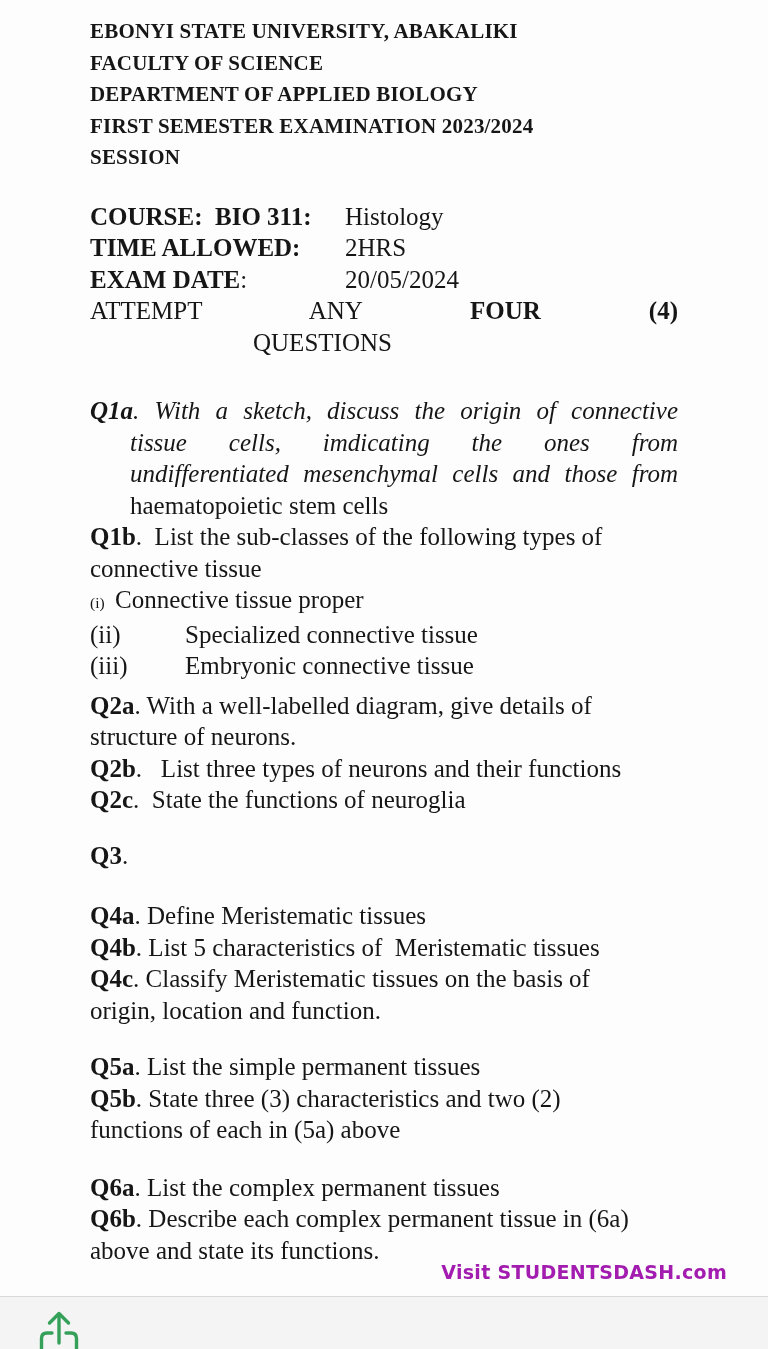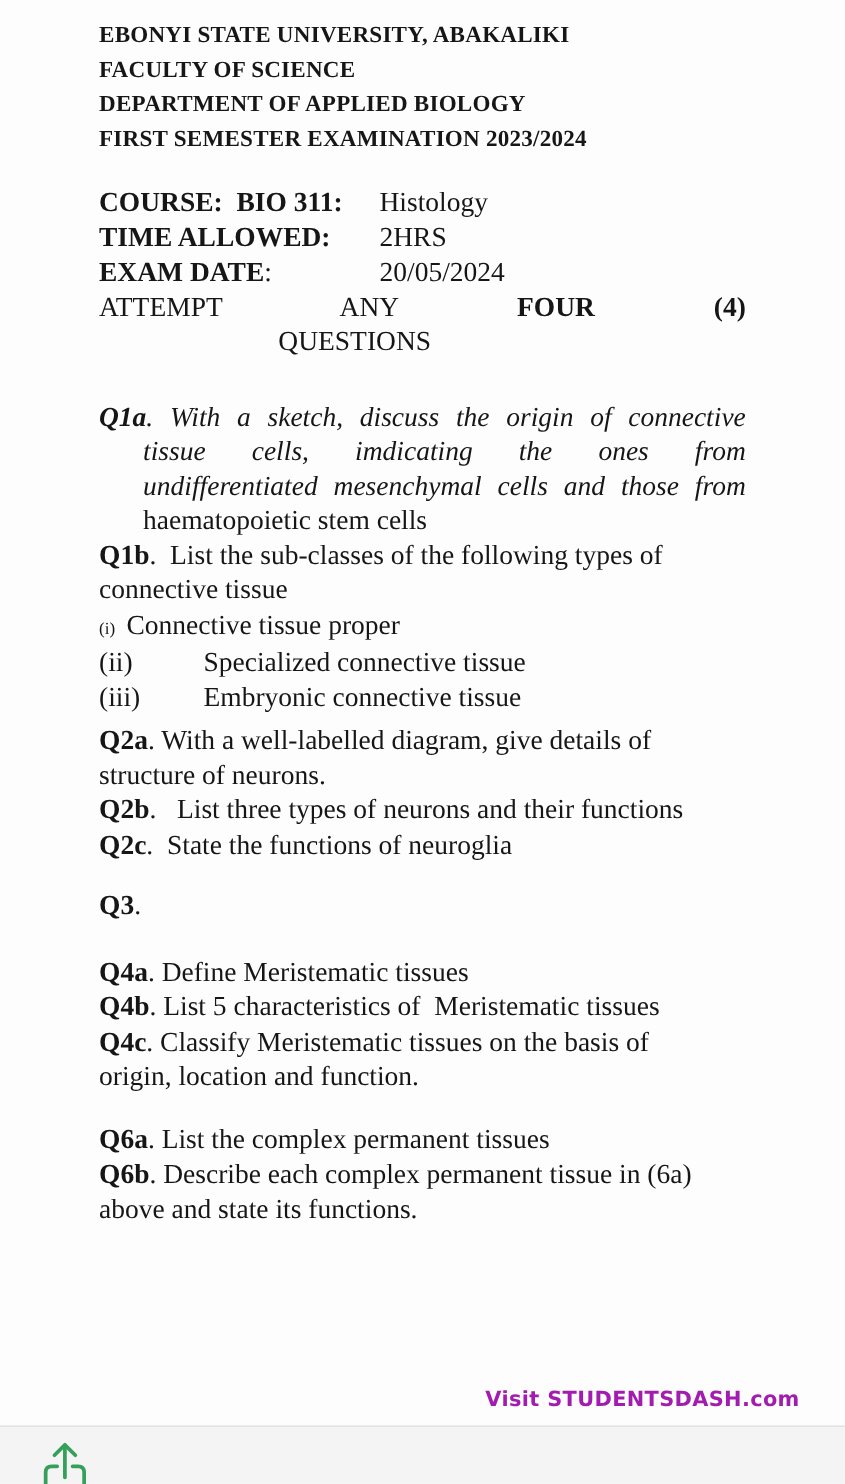--- a/index.html
+++ b/index.html
@@ -109,20 +109,21 @@
 <body>
 
 <div class="screen">
   <div class="doc">
 
     <div class="doc-header">
       <div>EBONYI STATE UNIVERSITY, ABAKALIKI</div>
       <div>FACULTY OF SCIENCE</div>
       <div>DEPARTMENT OF APPLIED BIOLOGY</div>
       <div>FIRST SEMESTER EXAMINATION 2023/2024</div>
+      <div>SESSION</div>
     </div>
 
     <div class="meta">
       <div class="meta-row">
         <span class="meta-label">COURSE:  BIO 311:</span>
         <span class="meta-value">Histology</span>
       </div>
       <div class="meta-row">
         <span class="meta-label">TIME ALLOWED:</span>
         <span class="meta-value">2HRS</span>
@@ -169,20 +170,25 @@
       <div class="qline"><span class="bold">Q3</span><span>.</span></div>
     </div>
 
     <div class="qblock mt-q4">
       <div class="qline"><span class="bold">Q4a</span><span>. Define Meristematic tissues</span></div>
       <div class="qline"><span class="bold">Q4b</span><span>. List 5 characteristics of  Meristematic tissues</span></div>
       <div class="qline"><span class="bold">Q4c</span><span>. Classify Meristematic tissues on the basis of</span></div>
       <div class="qline">origin, location and function.</div>
     </div>
 
+    <div class="qblock mt-q5">
+      <div class="qline"><span class="bold">Q5a</span><span>. List the simple permanent tissues</span></div>
+      <div class="qline"><span class="bold">Q5b</span><span>. State three (3) characteristics and two (2)</span></div>
+      <div class="qline">functions of each in (5a) above</div>
+    </div>
 
     <div class="qblock mt-q6">
       <div class="qline"><span class="bold">Q6a</span><span>. List the complex permanent tissues</span></div>
       <div class="qline"><span class="bold">Q6b</span><span>. Describe each complex permanent tissue in (6a)</span></div>
       <div class="qline">above and state its functions.</div>
     </div>
 
   </div>
 
   <div class="watermark">Visit STUDENTSDASH.com</div>

